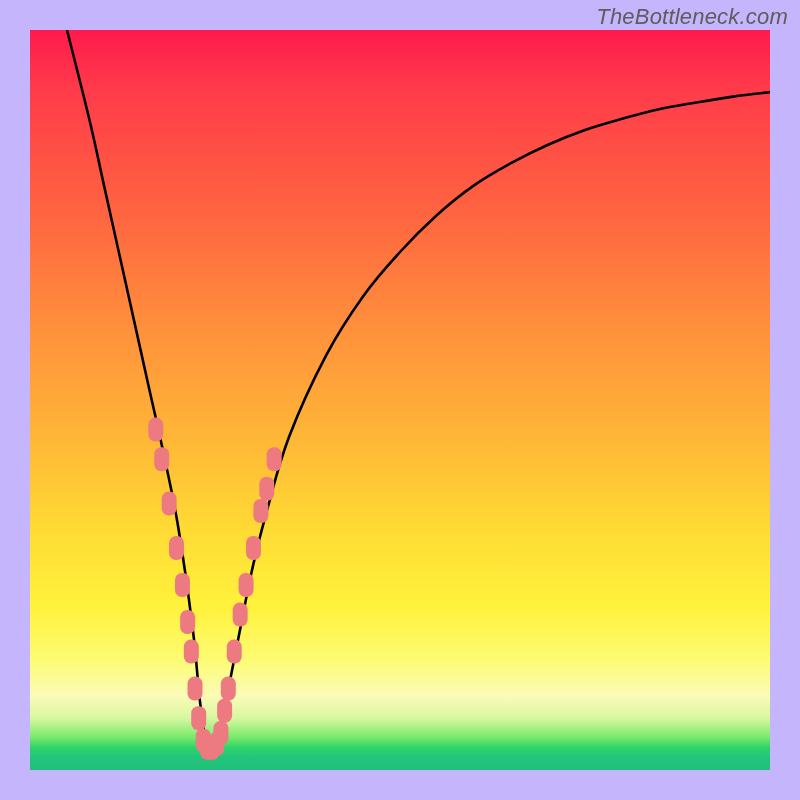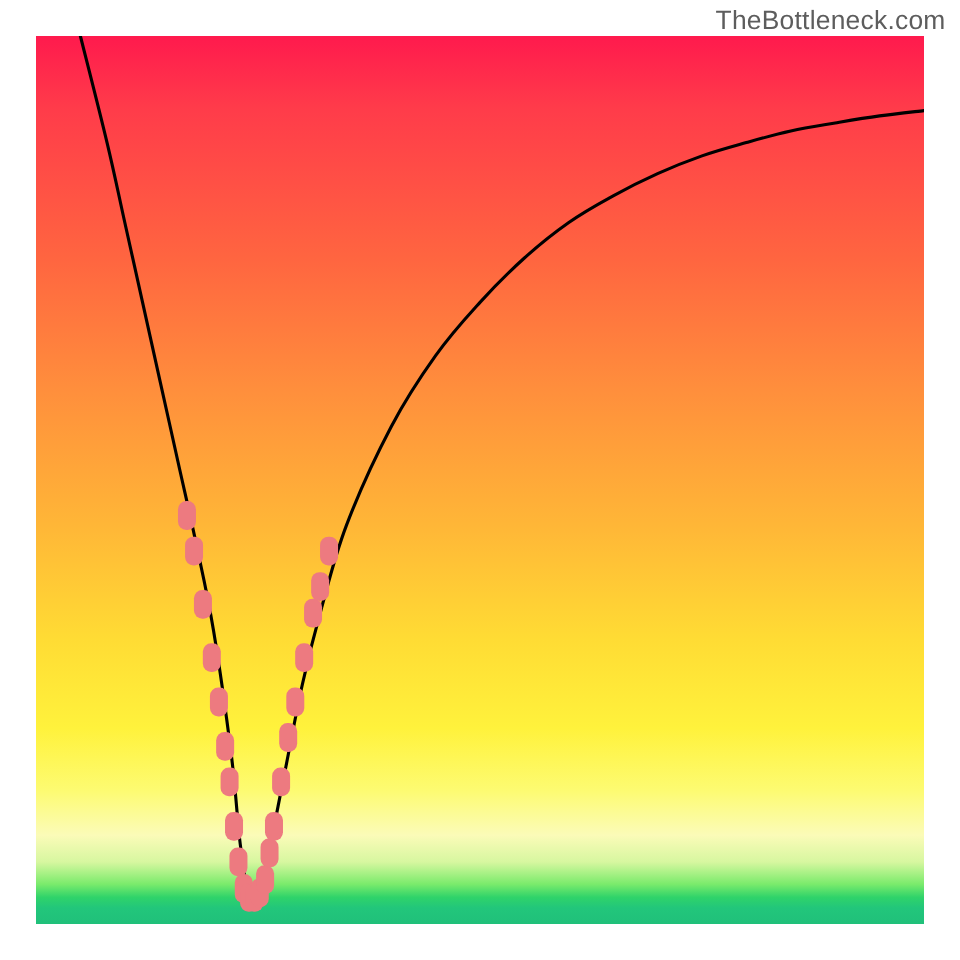--- a/index.html
+++ b/index.html
@@ -7,21 +7,22 @@
     padding: 0;
     width: 800px;
     height: 800px;
     overflow: hidden;
     background: #000;
     font-family: Arial, Helvetica, sans-serif;
   }
   .frame {
     position: absolute;
     inset: 0;
-    background: #ffffff;
+    background: #c4b5fd;
+    font-style: italic;
   }
   .plot-area {
     position: absolute;
     left: 30px;
     top: 30px;
     width: 740px;
     height: 740px;
     overflow: hidden;
   }
   .gradient-bg {

